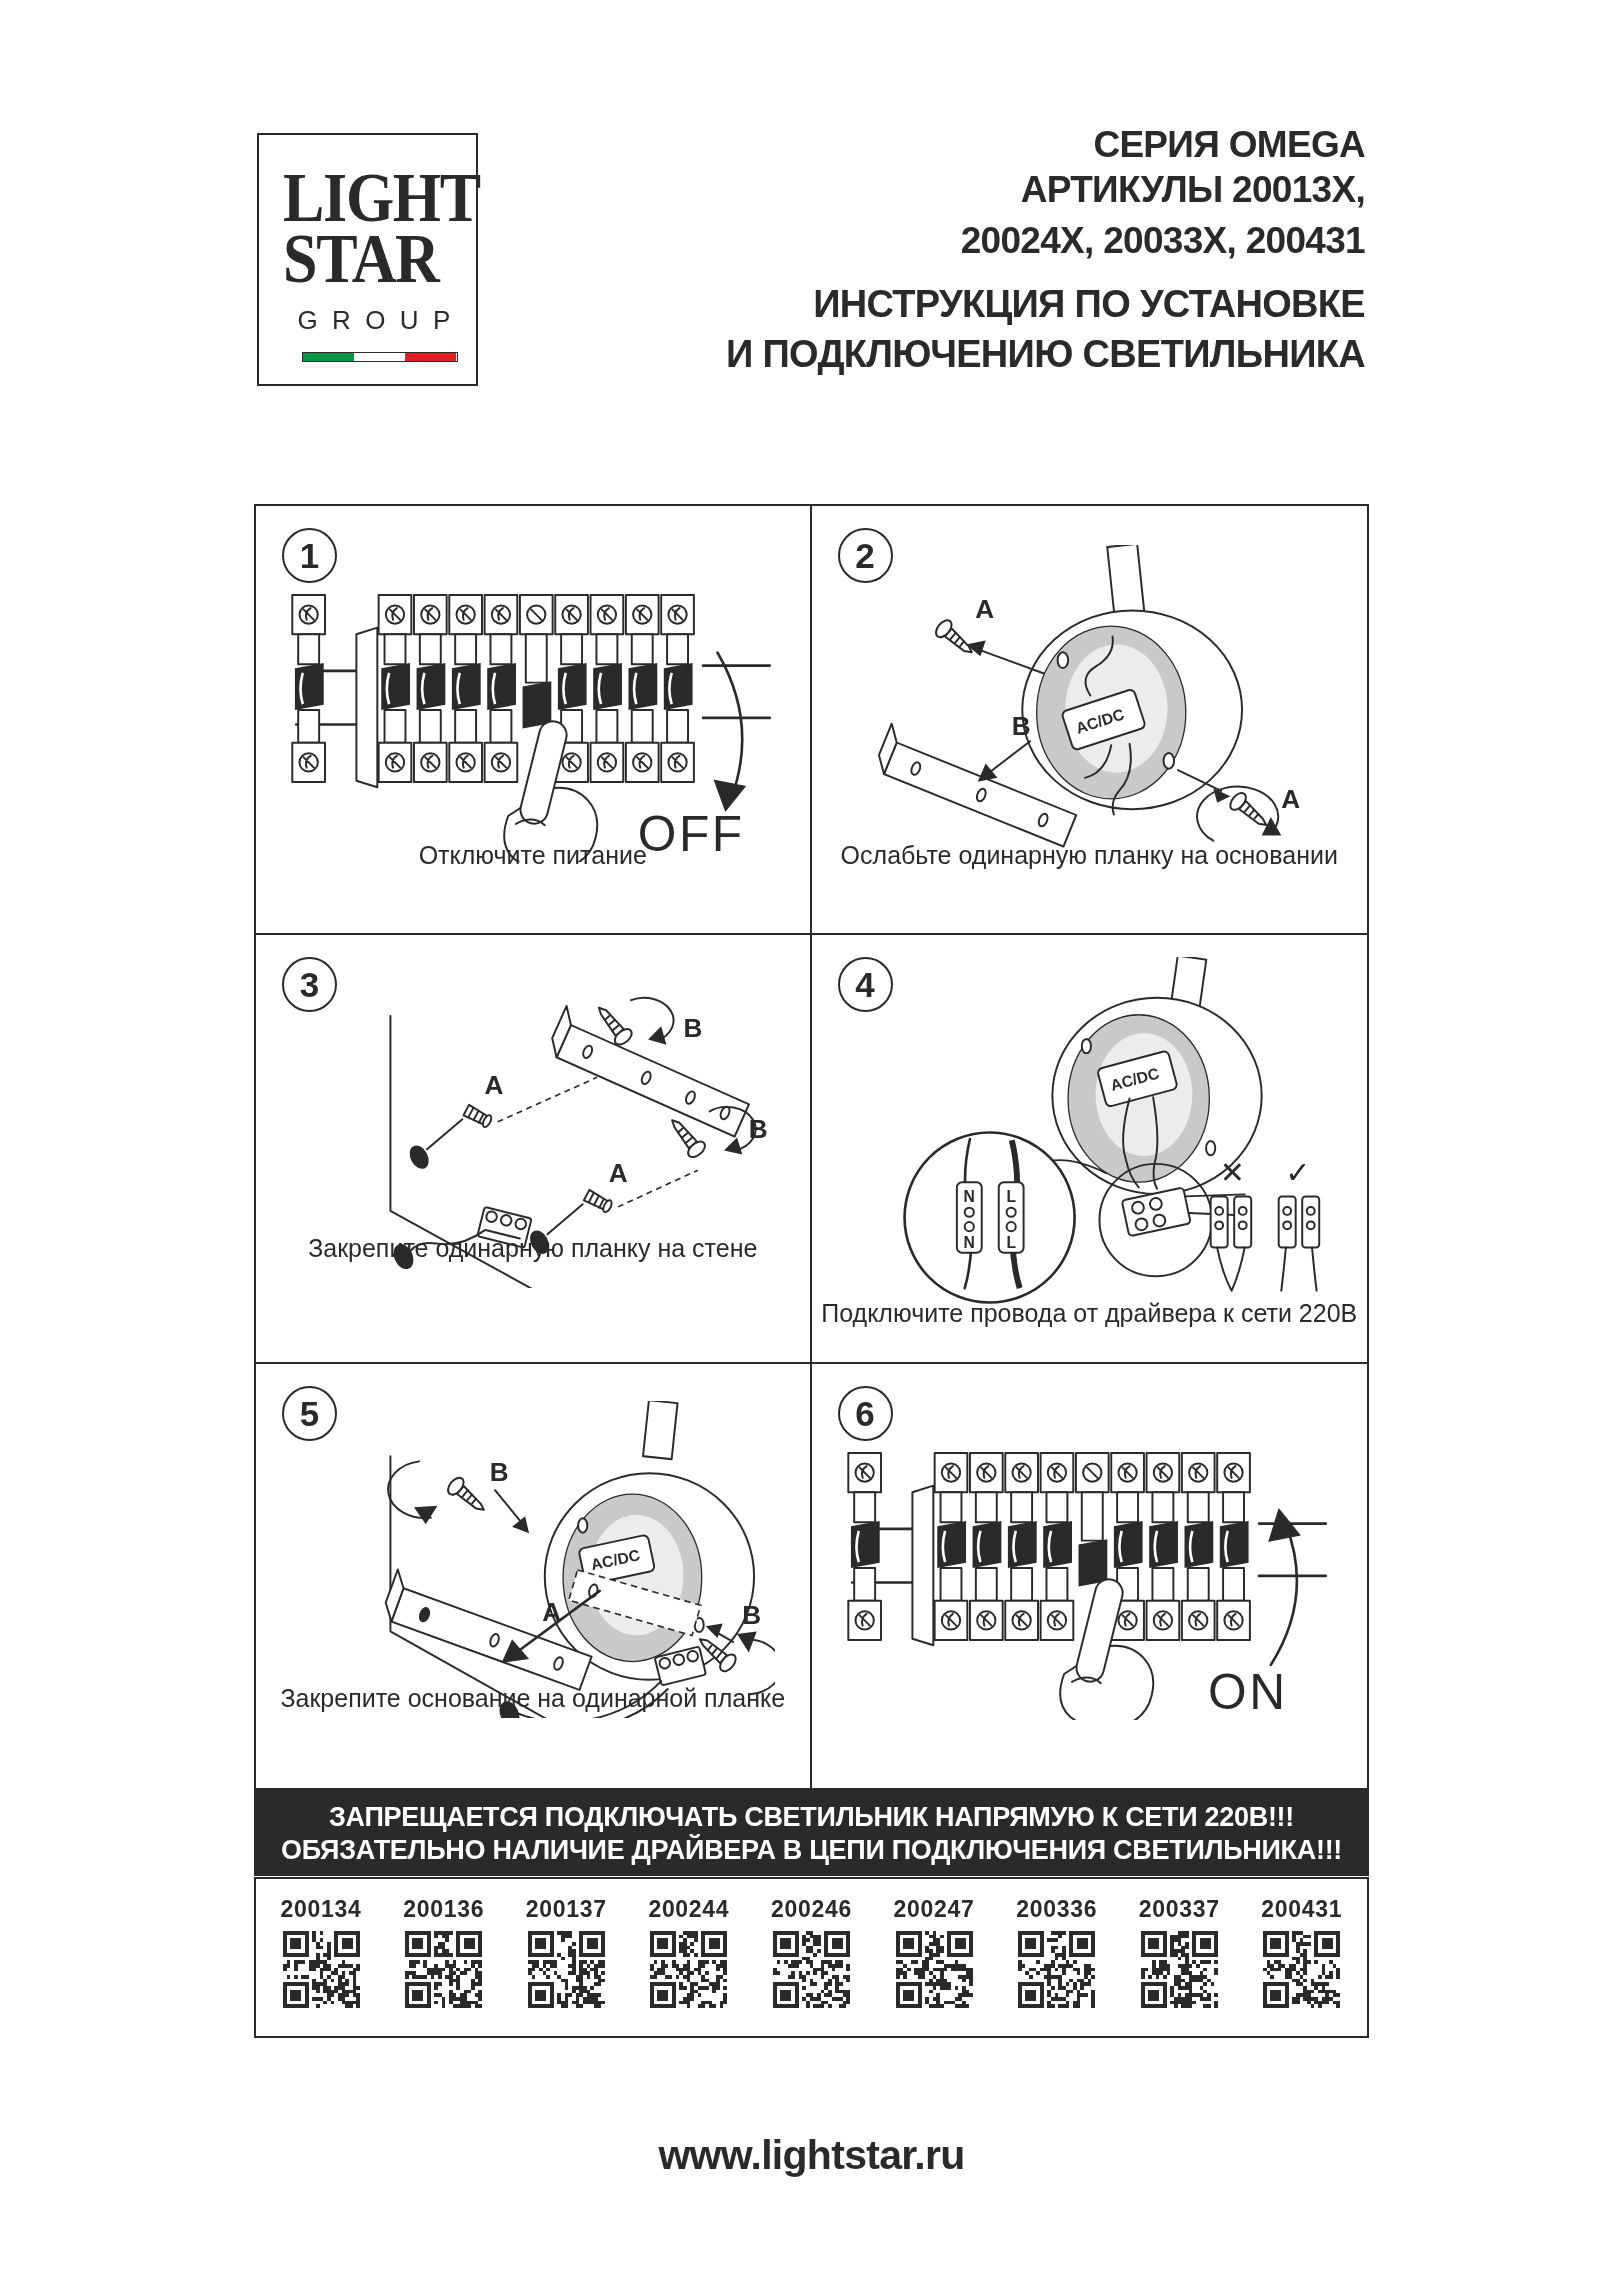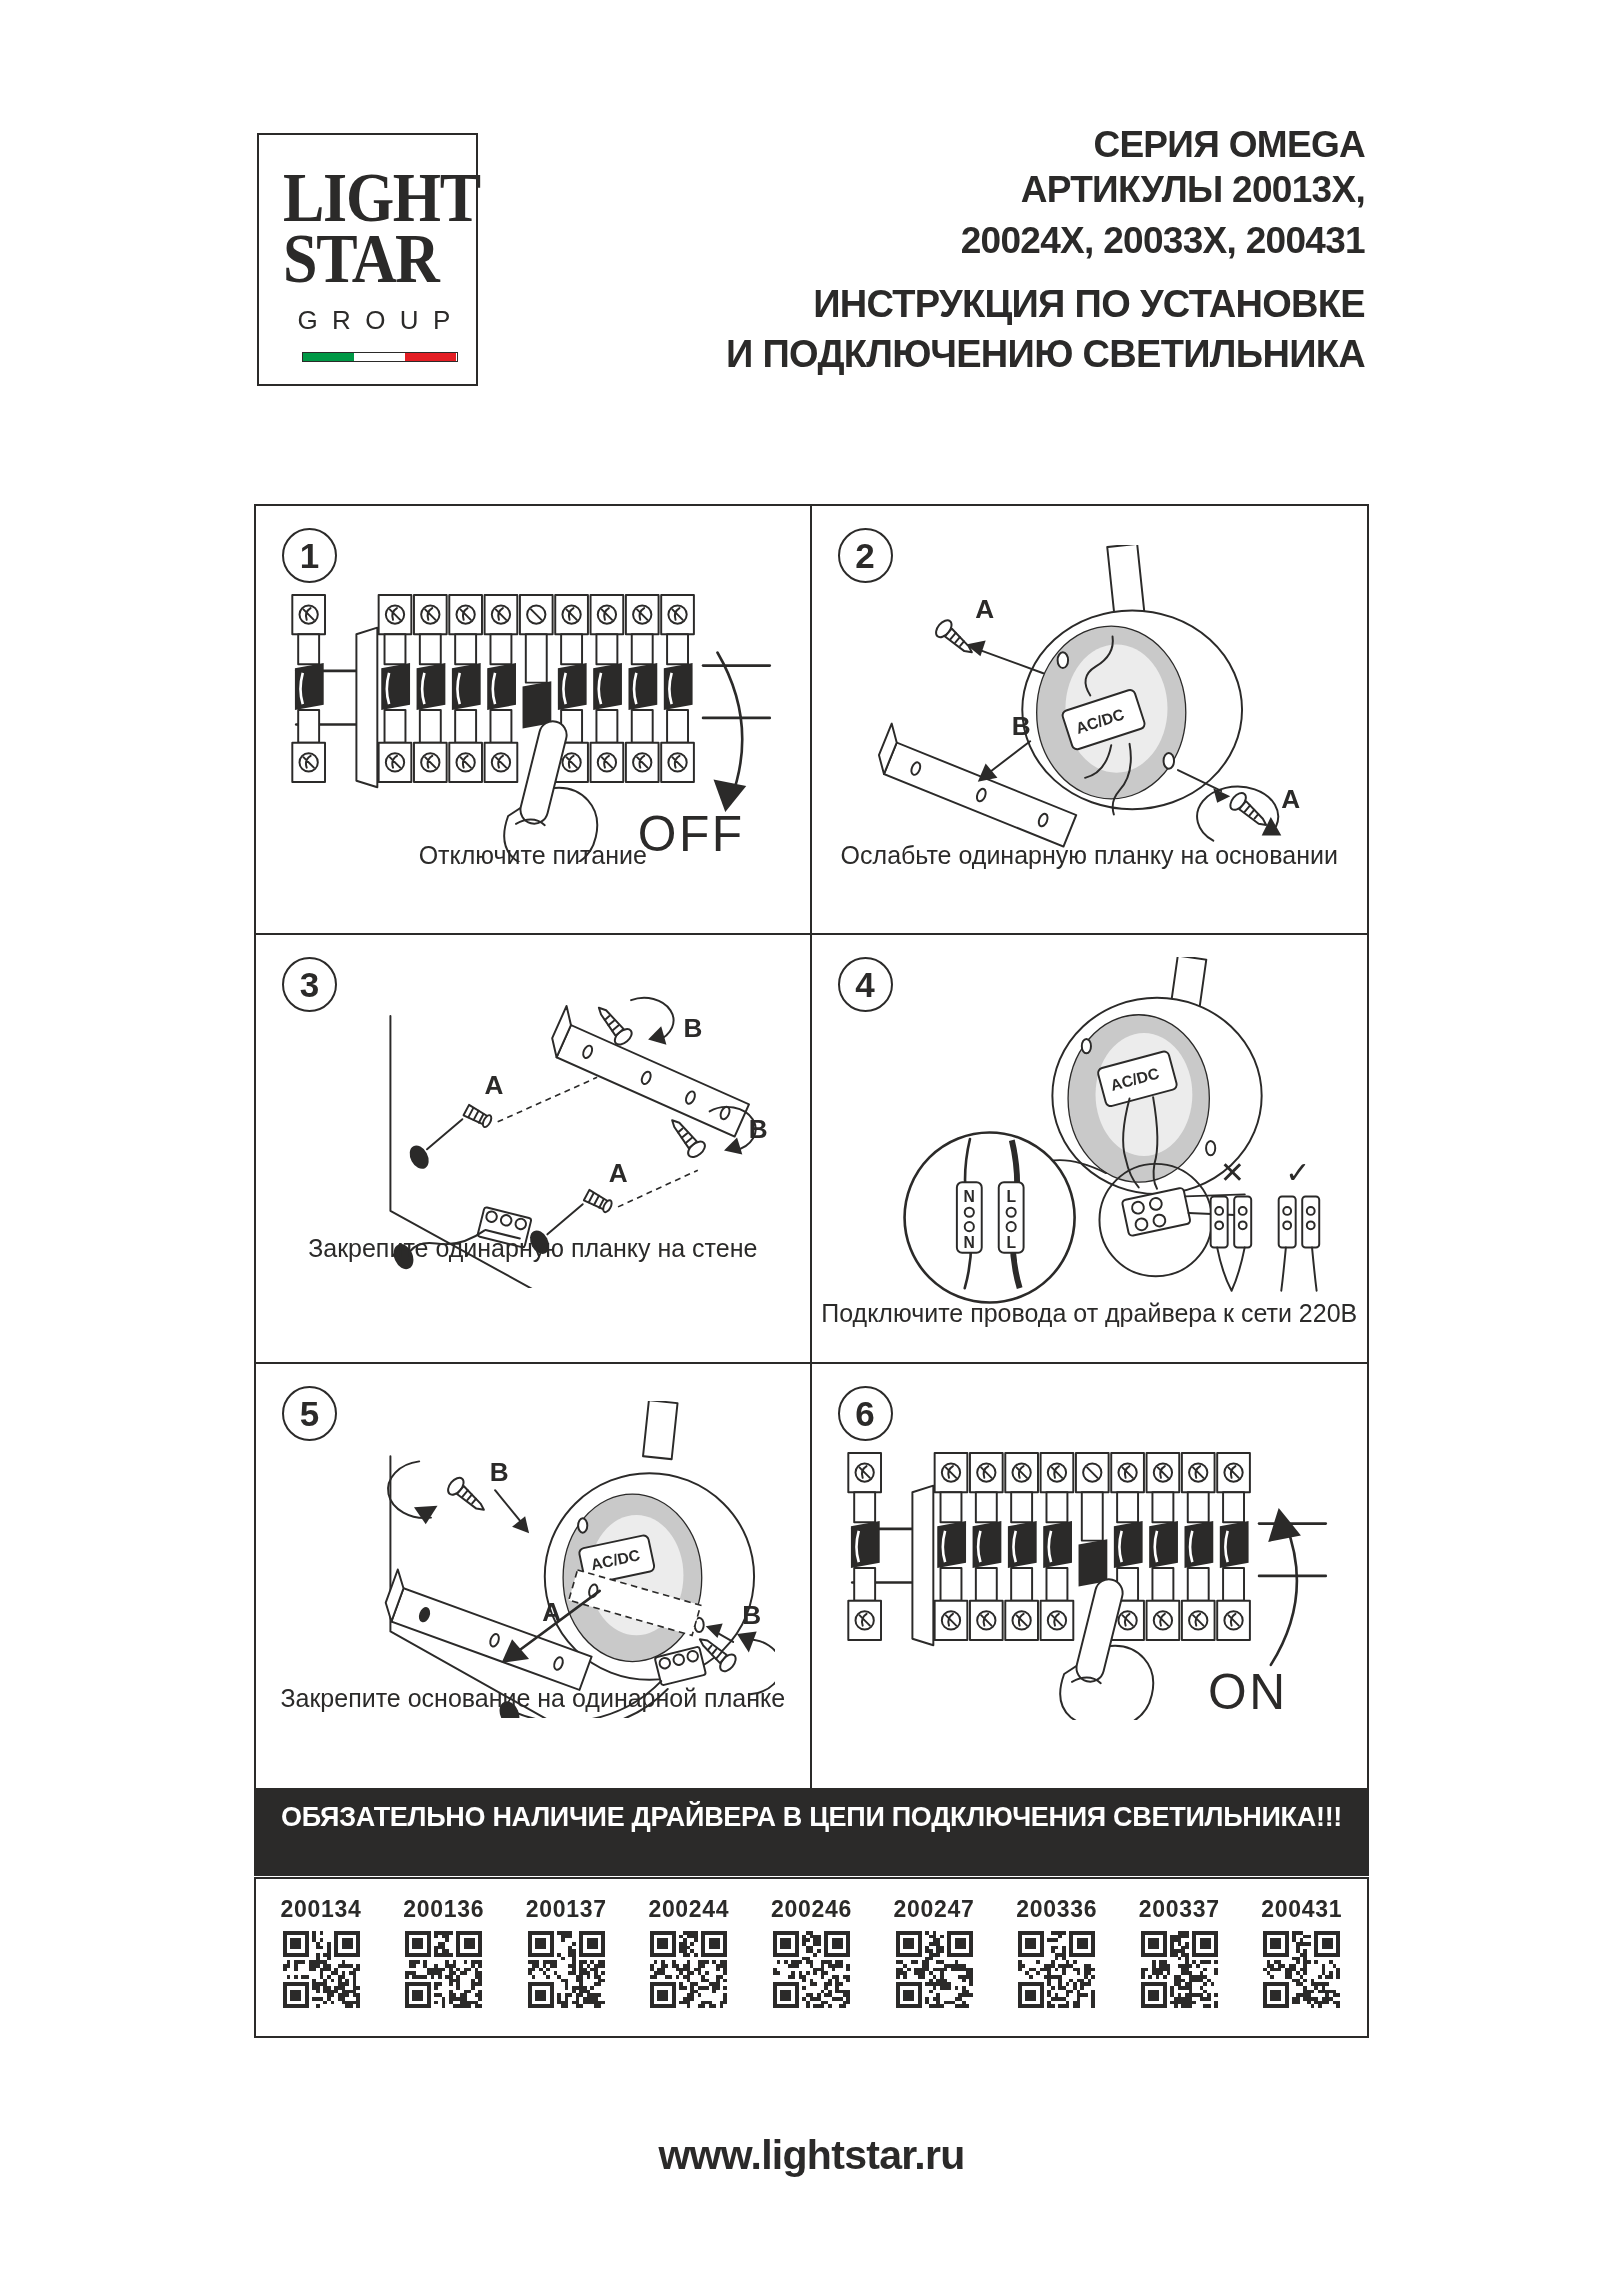--- a/index.html
+++ b/index.html
@@ -488,20 +488,21 @@
       <g>
         <path class="ln4" d="M648,394 Q716,286 668,172"></path>
         <polygon class="ink" points="660,154 644,206 694,196"></polygon>
       </g>
       <text class="pwr" x="552" y="462">ON</text>
     </svg>
   </div>
 </div>
 
 <div class="warning">
+  <div>ЗАПРЕЩАЕТСЯ ПОДКЛЮЧАТЬ СВЕТИЛЬНИК НАПРЯМУЮ К СЕТИ 220В!!!</div>
   <div>ОБЯЗАТЕЛЬНО НАЛИЧИЕ ДРАЙВЕРА В ЦЕПИ ПОДКЛЮЧЕНИЯ СВЕТИЛЬНИКА!!!</div>
 </div>
 
 <div class="qr-section">
   <div class="qr-item">
     <div class="qr-label">200134</div>
     <div class="qr-code">
         <svg viewBox="0 0 21 21" shape-rendering="crispEdges" fill="#2b2a29" xmlns="http://www.w3.org/2000/svg">
           <rect x="8" y="0" width="1" height="1"></rect>
           <rect x="10" y="0" width="1" height="1"></rect>

